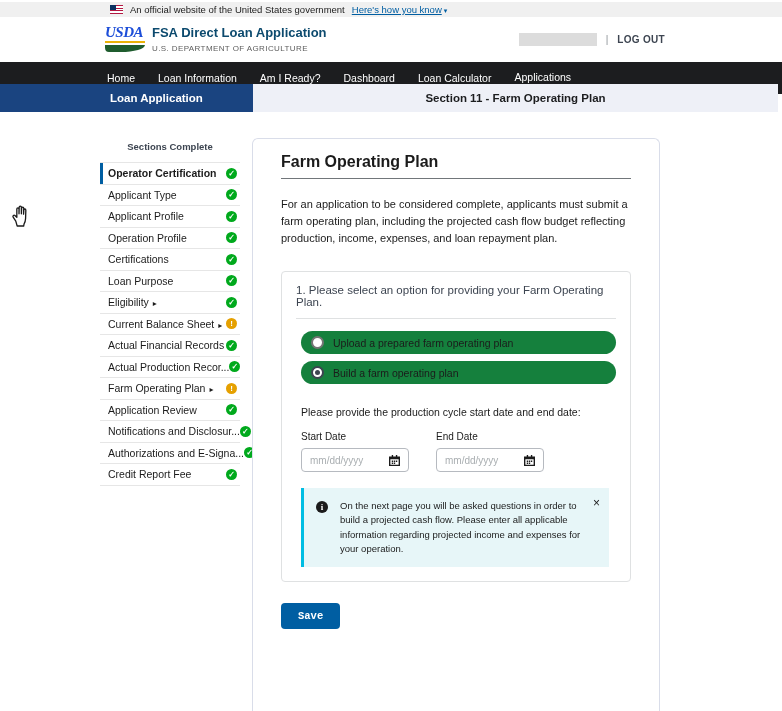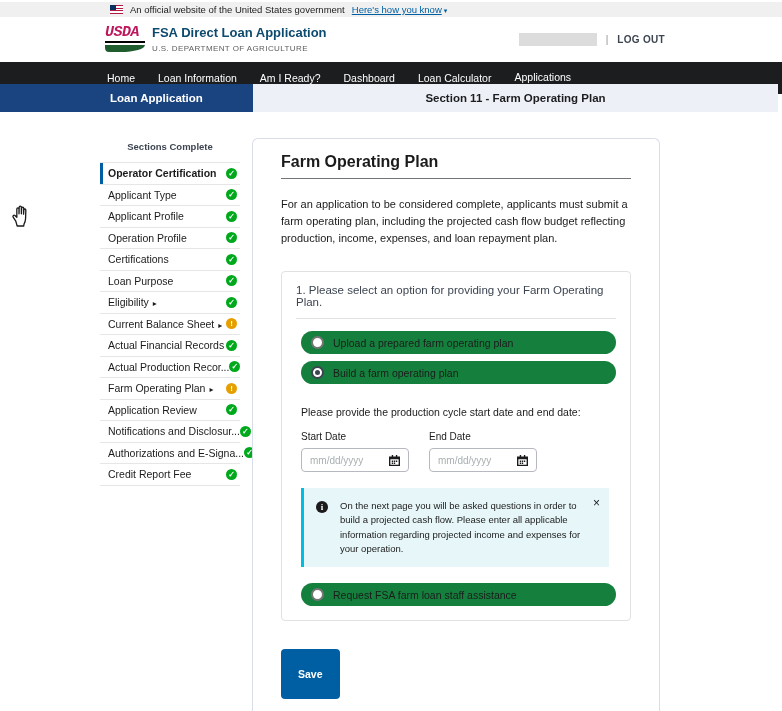--- a/index.html
+++ b/index.html
@@ -13,22 +13,22 @@
     background:#f0f0f0; display:flex; align-items:center; padding-left:110px; gap:7px; }
   .flag { width:13px; height:9px; position:relative; background:
     repeating-linear-gradient(#b31942 0 1.3px,#fff 1.3px 2.6px); flex-shrink:0; }
   .flag::after { content:""; position:absolute; left:0; top:0; width:5.5px; height:5px; background:#0a3161; }
   .gov-text { font-size:9.5px; color:#1b1b1b; }
   .gov-link { font-size:9.5px; color:#005ea2; text-decoration:underline; cursor:pointer; }
   .gov-link .bchev { font-size:7px; text-decoration:none; display:inline-block; margin-left:2px; }
   
   .header { position:absolute; top:17px; left:0; right:0; height:45px; background:#fff; }
   .usda-logo { position:absolute; left:105px; top:7px; width:40px; }
-  .usda-word { font-family:Liberation Mono, monospace; font-style:italic; font-weight:bold;
-    font-size:15px; color:#be185d; border-bottom:2px solid #000000; letter-spacing:-0.5px; }
+  .usda-word { font-family:Liberation Serif, serif; font-style:italic; font-weight:bold;
+    font-size:15px; color:#1d4ed8; border-bottom:2px solid #eab308; letter-spacing:-0.5px; }
   .usda-swoosh { margin-top:2px; height:7px; background:#1f5c2e; border-radius:0 0 60% 10%/0 0 100% 60%; }
   .app-title { position:absolute; left:152px; top:8px; font-size:13px; font-weight:bold; color:#0c4a6e; }
   .app-sub { position:absolute; left:152px; top:27px; font-size:8px; color:#5d5d5d; letter-spacing:.4px; }
   .header-right { position:absolute; right:117px; top:16px; display:flex; align-items:center; gap:9px; }
   .redacted { width:78px; height:13px; background:#dcdcdc; }
   .hdr-divider { color:#8d9297; font-size:10px; }
   .logout { font-size:10px; font-weight:bold; color:#3d4551; letter-spacing:.3px; cursor:pointer; }
   
   .navbar { position:absolute; top:62px; left:0; right:0; height:32px; background:#1c1d1f;
     display:flex; align-items:center; padding-left:107px; gap:23px; }
@@ -71,40 +71,40 @@
   .q-rule { border:none; border-top:1px solid #dfe1e2; margin-bottom:12px; }
   .option-row { background:#15803d; height:23px; display:flex; align-items:center;
     padding-left:10px; gap:9px; margin:0 0 7px 5px; cursor:pointer;border-radius:13px; }
   .radio { width:13px; height:13px; border:2px solid #757575; border-radius:50%;
     background:#fff; flex-shrink:0; position:relative; }
   .radio.selected { border-color:#3d4551; }
   .radio.selected::after { content:""; position:absolute; left:50%; top:50%; width:5px; height:5px;
     margin:-2.5px 0 0 -2.5px; border-radius:50%; background:#3d4551; }
   .opt-label { font-size:10.5px; color:#1b1b1b; }
   .date-prompt { font-size:10.5px; margin:22px 0 0 5px; }
-  .date-row { display:flex; gap:20px; margin:13px 0 0 5px; }
+  .date-row { display:flex; gap:27px; margin:13px 0 0 5px; }
   .date-label { font-size:10px; color:#1b1b1b; display:block; margin-bottom:6px; }
   .date-input { width:108px; height:24px; border:1px solid #b6bac0; border-radius:4px;
     display:flex; align-items:center; justify-content:space-between; padding:0 8px; background:#fff; }
   .date-input input { border:none; outline:none; width:70px; font-size:10px;
     font-family:"Liberation Sans", sans-serif; color:#1b1b1b; background:transparent; }
   .date-input input::placeholder { color:#a9aeb1; }
   .cal-icon { flex-shrink:0; cursor:pointer; display:flex; }
   .info-alert { margin:16px 7px 0 5px; background:#e7f6f8; border-left:3px solid #00bde3;
     padding:11px 26px 11px 12px; display:flex; gap:12px; position:relative; }
   .info-icon { width:12px; height:12px; border-radius:50%; background:#1b1b1b; color:#fff;
     font-size:9px; font-weight:bold; font-family:"Liberation Serif", serif;
     display:flex; align-items:center; justify-content:center; flex-shrink:0; margin-top:2px; }
   .info-text { font-size:9.5px; line-height:1.5; color:#1b1b1b; }
   .info-close { position:absolute; top:9px; right:9px; font-size:12px; color:#1b1b1b;
     cursor:pointer; line-height:1; }
   .row-last { margin-top:16px; margin-bottom:0; }
-  .save-btn { margin-top:28px; background:#005ea2; color:#fff; border:none; border-radius:4px;
-    font-weight:bold; font-size:10.5px; padding:19px 17px; cursor:pointer;
-    font-family:Liberation Sans, sans-serif; }
+  .save-btn { margin-top:21px; background:#005ea2; color:#fff; border:none; border-radius:4px;
+    font-weight:bold; font-size:10.5px; padding:7px 17px; cursor:pointer;
+    font-family:Liberation Mono, monospace; }
 </style>
 </head>
 <body>
 
 <div class="gov-banner">
   <span class="flag"></span>
   <span class="gov-text">An official website of the United States government</span>
   <span class="gov-link"><span>Here's how you know</span><span class="bchev">▾</span></span>
 </div>
 
@@ -254,22 +254,18 @@
         </div>
       </div>
     </div>
 
     <div class="info-alert">
       <span class="info-icon">i</span>
       <span class="info-text">On the next page you will be asked questions in order to build a projected cash flow.  Please enter all applicable information regarding projected income and expenses for your operation.</span>
       <span class="info-close">×</span>
     </div>
 
-    <div class="option-row row-last">
-      <span class="radio"></span>
-      <span class="opt-label">Request FSA farm loan staff assistance</span>
-    </div>
   </div>
 
   <button class="save-btn">Save</button>
 
   
 </div>
 
 </body></html>

